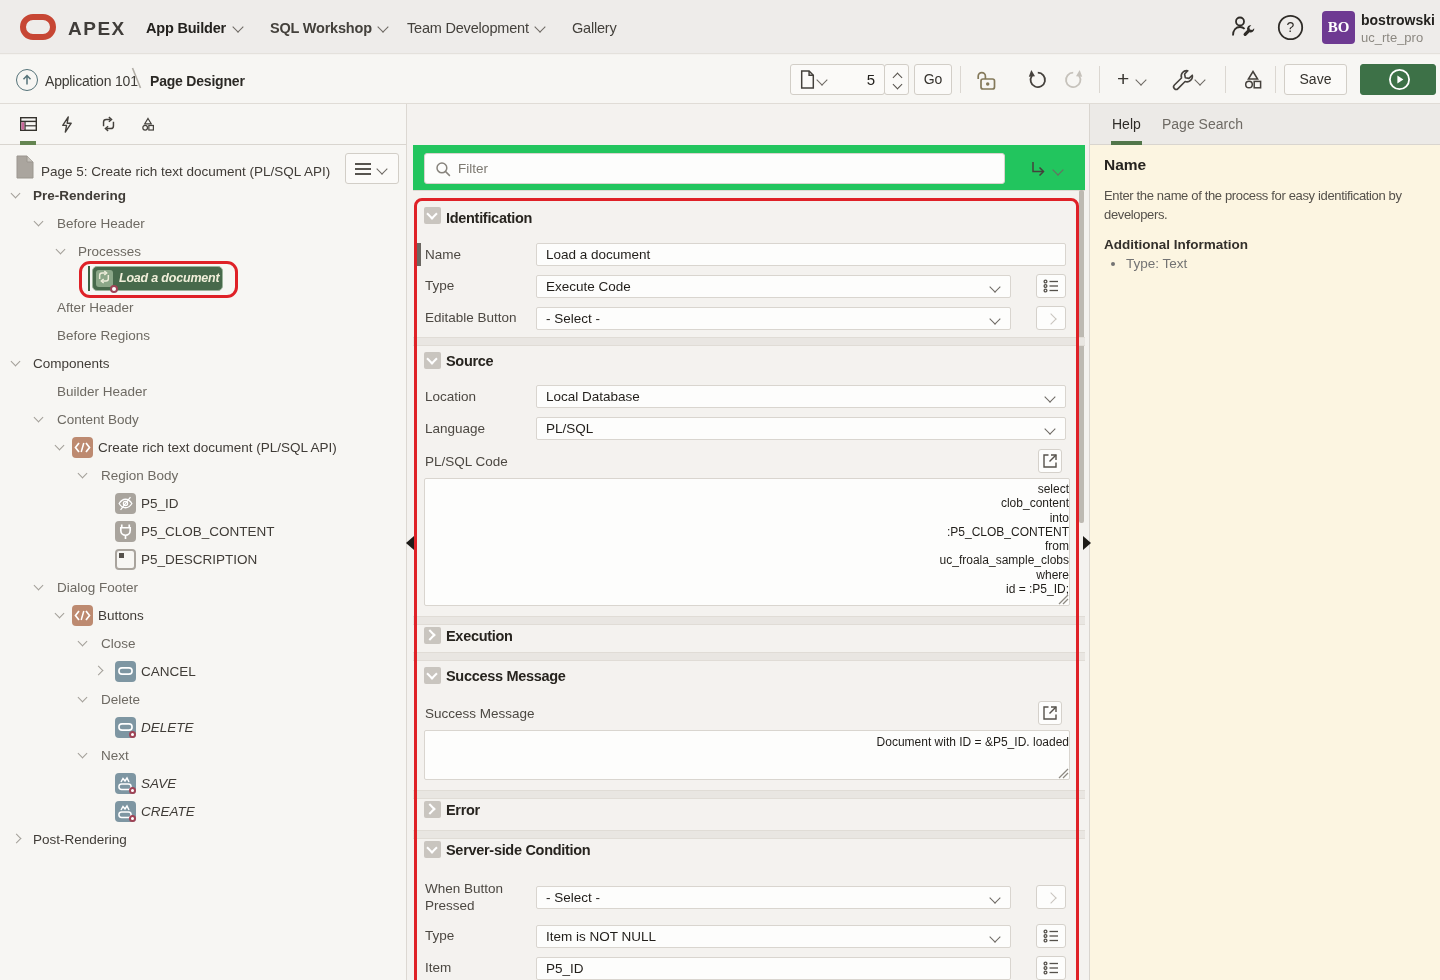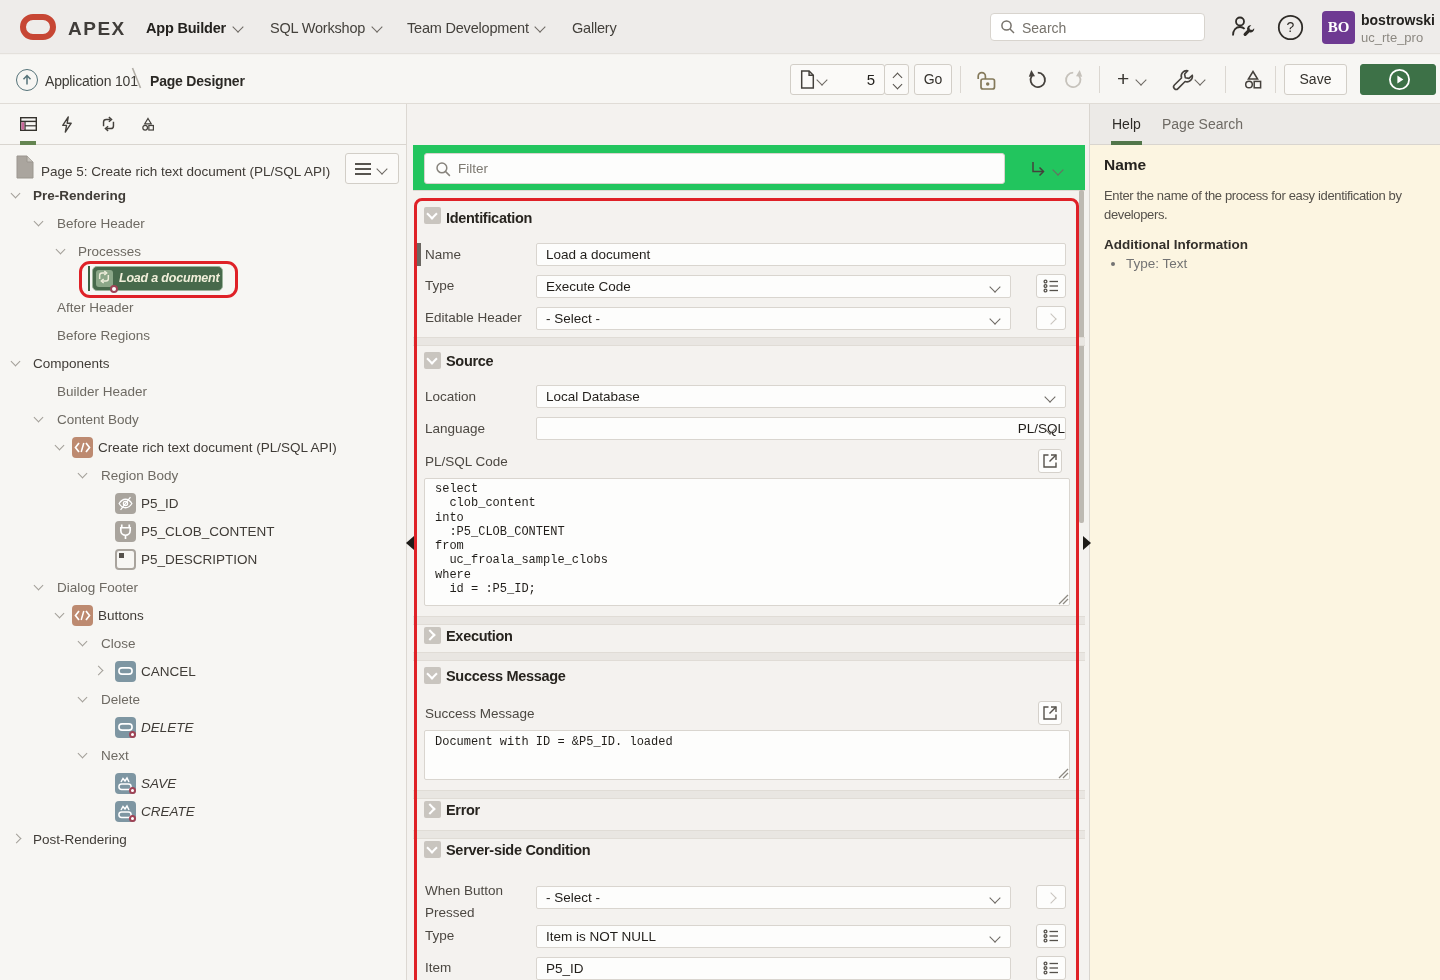--- a/index.html
+++ b/index.html
@@ -41,21 +41,21 @@
 #filterbox { position:absolute; left:11px; top:8px; width:581px; height:31px; background:#fdfdfc; border:1px solid #d8d4ce; border-radius:3px; }
 
 
 #form { position:absolute; left:0; top:88px; width:672px; height:788px; }
 .sechead { position:absolute; left:12px; font-size:14.5px; font-weight:bold; color:#27241f; letter-spacing:-0.3px; }
 .secbox { position:absolute; left:11px; width:17px; height:17px; background:#c9c5bf; border-radius:2px; }
 .flabel { position:absolute; left:12px; font-size:13.5px; color:#4c4842; }
 .finput { position:absolute; background:#fdfdfc; border:1px solid #d9d5cf; border-radius:2px; font-size:13.5px; color:#211e1a; }
 .sideb { position:absolute; left:623px; width:30px; height:24px; background:#fdfdfc; border:1px solid #d5d1cb; border-radius:3px; }
 .band { position:absolute; left:0; width:672px; height:9px; background:#e9e6e2; border-top:1px solid #e0dcd6; border-bottom:1px solid #e0dcd6; }
-.mono { font-family:Liberation Mono, monospace; }
+.mono { font-family:Liberation Sans, sans-serif;text-align:right; }
 
 
 .tnode { position:absolute; font-size:13.5px; color:#6e6a63; white-space:nowrap; }
 .tnode.dark { color:#403c37; }
 .tchev { position:absolute; width:7px; height:7px; border-right:1.4px solid #a39f98; border-bottom:1.4px solid #a39f98; transform:rotate(45deg); }
 .tchev.right { transform:rotate(-45deg); }
 .ticon { position:absolute; width:21px; height:21px; border-radius:4px; }
 
 
 #red-small { position:absolute; left:79px; top:261px; width:159px; height:37px; border:3px solid #df2127; border-radius:11px; }
@@ -65,30 +65,23 @@
 #helptabs { position:absolute; left:0; top:0; width:351px; height:41px; background:#eceae7; border-bottom:1px solid #d9d5cf; }
 </style>
 </head>
 <body>
 <div id="page">
 
 <div id="row1">
   <div id="logo-pill"></div>
   <div id="apex-txt">APEX</div>
   <div class="menu-item" style="left:146px;"><b>App Builder</b> &nbsp;<span class="chev"></span></div>
-  <div class="menu-item" style="left:270px;">SQL Workshop &nbsp;<span class="chev"></span></div>
+  <div class="menu-item" style="left:270px;font-weight:bold;">SQL Workshop &nbsp;<span class="chev"></span></div>
   <div class="menu-item" style="left:407px;">Team Development &nbsp;<span class="chev"></span></div>
   <div class="menu-item" style="left:572px;">Gallery</div>
-  <div id="searchbox">
-    <svg width="16" height="16" style="position:absolute;left:9px;top:5px" viewBox="0 0 16 16">
-          <circle cx="6.5" cy="6.5" r="4.6" fill="none" stroke="#76726b" stroke-width="1.5"></circle>
-          <line x1="10" y1="10" x2="14" y2="14" stroke="#76726b" stroke-width="1.5"></line>
-        </svg>
-    <span class="ph">Search</span>
-  </div>
   <svg width="26" height="26" style="position:absolute;left:1230px;top:14px" viewBox="0 0 26 26">
         <circle cx="10" cy="7.5" r="4" fill="none" stroke="#2e2b27" stroke-width="1.8"></circle>
         <path d="M3 21.5 c0-5.5 3.2-8.5 7-8.5 c1.8 0 3.4 0.7 4.6 1.9" fill="none" stroke="#2e2b27" stroke-width="1.8"></path>
         <path d="M24.2 14.2 a3.6 3.6 0 0 1 -4.7 4.1 l-3.2 3.2 a1.6 1.6 0 0 1 -2.3-2.3 l3.2-3.2 a3.6 3.6 0 0 1 4.1-4.7 l-1.9 1.9 l0.45 2.4 l2.4 0.45 z" fill="#2e2b27"></path>
       </svg>
   <svg width="27" height="27" style="position:absolute;left:1277px;top:14px" viewBox="0 0 27 27">
         <circle cx="13.5" cy="13.5" r="11.7" fill="none" stroke="#2e2b27" stroke-width="1.8"></circle>
         <text x="13.5" y="18.4" font-size="14" font-family="Liberation Sans" fill="#2e2b27" text-anchor="middle">?</text>
       </svg>
   <div id="avatar">BO</div>
@@ -352,36 +345,36 @@
             <g fill="none" stroke="#55514b" stroke-width="1.3">
               <circle cx="2.5" cy="2.5" r="1.4"></circle>
               <circle cx="2.5" cy="7" r="1.4"></circle>
               <circle cx="2.5" cy="11.5" r="1.4"></circle>
               <line x1="6.5" y1="2.5" x2="15" y2="2.5"></line>
               <line x1="6.5" y1="7" x2="15" y2="7"></line>
               <line x1="6.5" y1="11.5" x2="15" y2="11.5"></line>
             </g>
           </svg>
         </div>
-    <div class="flabel" style="top:118px;">Editable Header</div>
+    <div class="flabel" style="top:118px;">Editable Button</div>
     <div class="finput" style="left:123px;top:115px;width:475px;height:23px;line-height:21px;padding-left:9px;">- Select -<span class="chev" style="position:absolute;right:11px;top:7px;"></span></div>
     <div class="sideb" style="top:114px;">
           <span class="chev" style="position:absolute;left:10px;top:8px;transform:rotate(-45deg);border-color:#c8c4bd;"></span>
         </div>
 
     <div class="band" style="top:145px;"></div>
 
     <div class="secbox" style="top:160px;">
           <span class="chev" style="position:absolute;left:4px;top:3px;border-color:#fff;border-width:2px;"></span>
         </div>
     <div class="sechead" style="left:33px;top:161px;">Source</div>
     <div class="flabel" style="top:197px;">Location</div>
     <div class="finput" style="left:123px;top:193px;width:530px;height:23px;line-height:21px;padding-left:9px;">Local Database<span class="chev" style="position:absolute;right:11px;top:7px;"></span></div>
     <div class="flabel" style="top:229px;">Language</div>
-    <div class="finput" style="left:123px;top:225px;width:530px;height:23px;line-height:21px;padding-left:9px;text-align:right;">PL/SQL<span class="chev" style="position:absolute;right:11px;top:7px;"></span></div>
+    <div class="finput" style="left:123px;top:225px;width:530px;height:23px;line-height:21px;padding-left:9px;">PL/SQL<span class="chev" style="position:absolute;right:11px;top:7px;"></span></div>
     <div class="flabel" style="top:262px;">PL/SQL Code</div>
     <div class="sideb" style="left:625px;top:257px;width:24px;height:24px;">
           <svg width="14" height="14" viewBox="0 0 14 14" style="position:absolute;left:4px;top:4px">
             <path d="M5.5 1 H1 V13 H13 V8.5" fill="none" stroke="#55514b" stroke-width="1.4"></path>
             <path d="M8 1 H13 V6" fill="none" stroke="#55514b" stroke-width="1.4"></path>
             <line x1="13" y1="1" x2="6.5" y2="7.5" stroke="#55514b" stroke-width="1.4"></line>
           </svg>
         </div>
     <div class="finput mono" style="left:11px;top:286px;width:646px;height:128px;font-size:12px;line-height:14.3px;padding:3px 0 0 10px;white-space:pre;">select
   clob_content
@@ -433,21 +426,21 @@
           <span class="chev" style="position:absolute;left:2px;top:4px;transform:rotate(-45deg);border-color:#fff;border-width:2px;"></span>
         </div>
     <div class="sechead" style="left:33px;top:610px;">Error</div>
 
     <div class="band" style="top:638px;"></div>
 
     <div class="secbox" style="top:649px;">
           <span class="chev" style="position:absolute;left:4px;top:3px;border-color:#fff;border-width:2px;"></span>
         </div>
     <div class="sechead" style="left:33px;top:650px;">Server-side Condition</div>
-    <div class="flabel" style="top:688px;width:100px;line-height:22px;">When Button Pressed</div>
+    <div class="flabel" style="top:688px;width:100px;line-height:17px;">When Button Pressed</div>
     <div class="finput" style="left:123px;top:694px;width:475px;height:23px;line-height:21px;padding-left:9px;">- Select -<span class="chev" style="position:absolute;right:11px;top:7px;"></span></div>
     <div class="sideb" style="top:693px;">
           <span class="chev" style="position:absolute;left:10px;top:8px;transform:rotate(-45deg);border-color:#c8c4bd;"></span>
         </div>
     <div class="flabel" style="top:736px;">Type</div>
     <div class="finput" style="left:123px;top:733px;width:475px;height:23px;line-height:21px;padding-left:9px;">Item is NOT NULL<span class="chev" style="position:absolute;right:11px;top:7px;"></span></div>
     <div class="sideb" style="top:732px;">
           <svg width="16" height="14" viewBox="0 0 16 14" style="position:absolute;left:6px;top:4px">
             <g fill="none" stroke="#55514b" stroke-width="1.3">
               <circle cx="2.5" cy="2.5" r="1.4"></circle>

